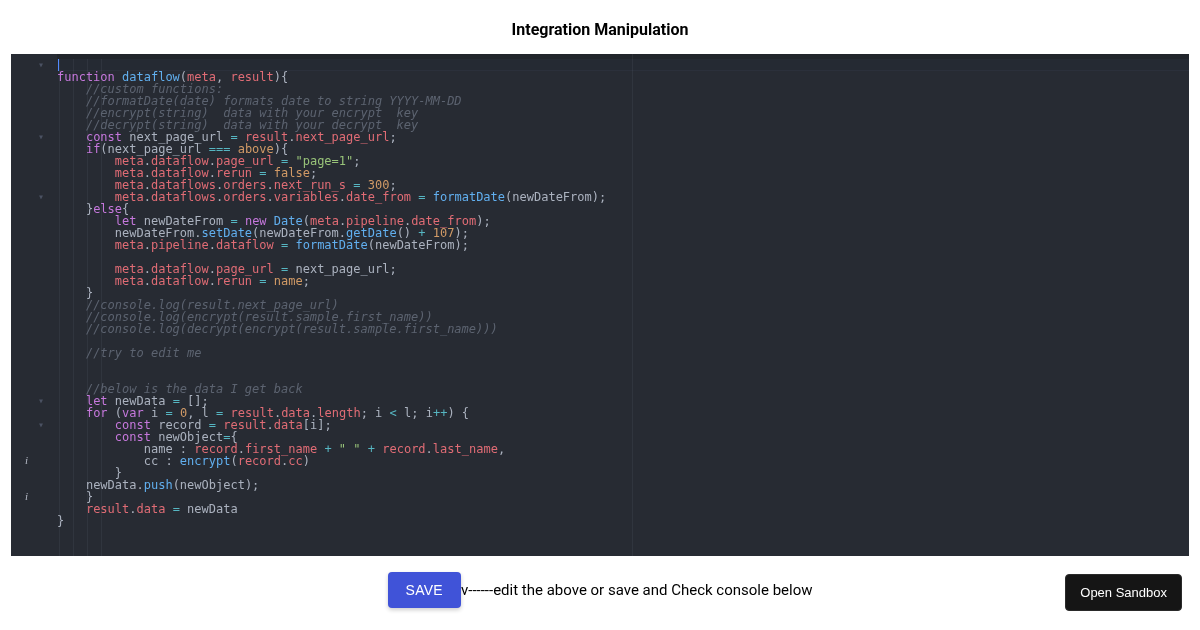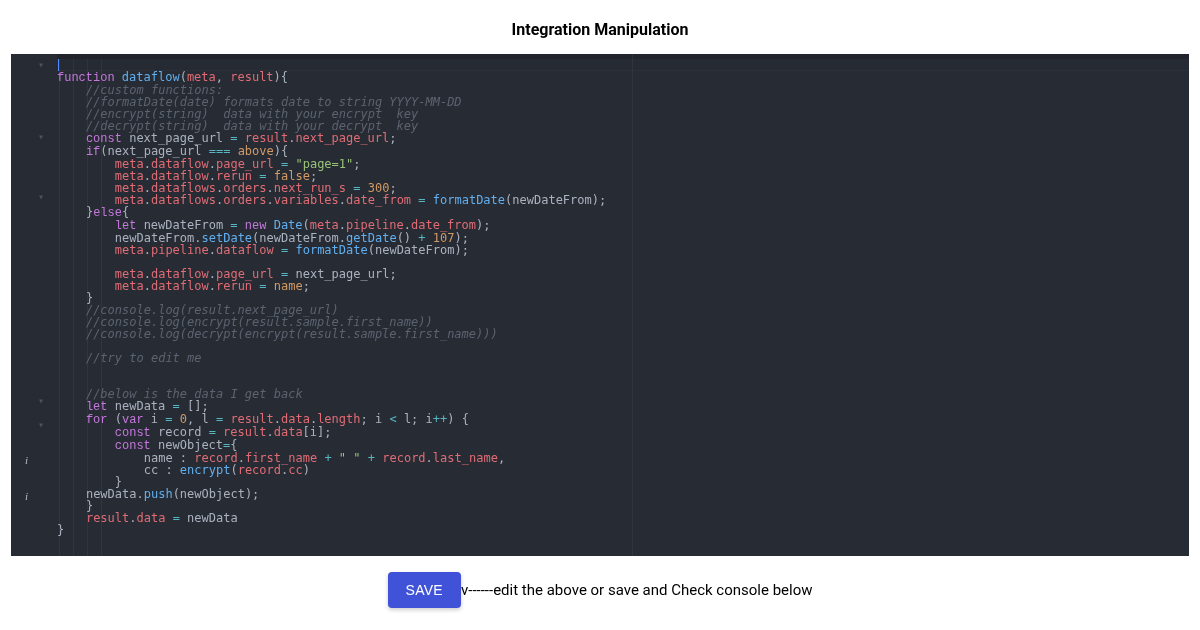--- a/index.html
+++ b/index.html
@@ -66,21 +66,21 @@
     top: 5px;
     height: 498px;
     pointer-events: none;
   }
   .guide {
     position: absolute;
     top: 0;
     height: 100%;
     border-left: 1px solid rgba(171,178,191,0.08);
   }
-  .kw   { color: #c678dd; font-family: Liberation Mono, monospace; }
+  .kw   { color: #c678dd; }
   .fn   { color: #61afef; }
   .id   { color: #e06c75; }
   .prop { color: #e06c75; }
   .str  { color: #98c379; }
   .num  { color: #d19a66; }
   .bool { color: #d19a66; }
   .op   { color: #56b6c2; }
   .cmt  { color: #5c6370; font-style: italic; }
   .pl   { color: #abb2bf; }
   .cursor {
@@ -216,13 +216,14 @@
         <span class="pl">}</span>
     <span class="pl">newData</span><span class="pl">.</span><span class="fn">push</span><span class="pl">(</span><span class="pl">newObject</span><span class="pl">);</span>
     <span class="pl">}</span>
     <span class="id">result</span><span class="pl">.</span><span class="prop">data</span> <span class="op">=</span> <span class="pl">newData</span>
 <span class="pl">}</span></div>
 </div>
 
 <div class="footer-row">
   <button class="save-btn">SAVE</button>
   <span class="hint">v------edit the above or save and Check console below</span>
+  <button class="sandbox-btn">Open Sandbox</button>
 </div>
 
 </body></html>

